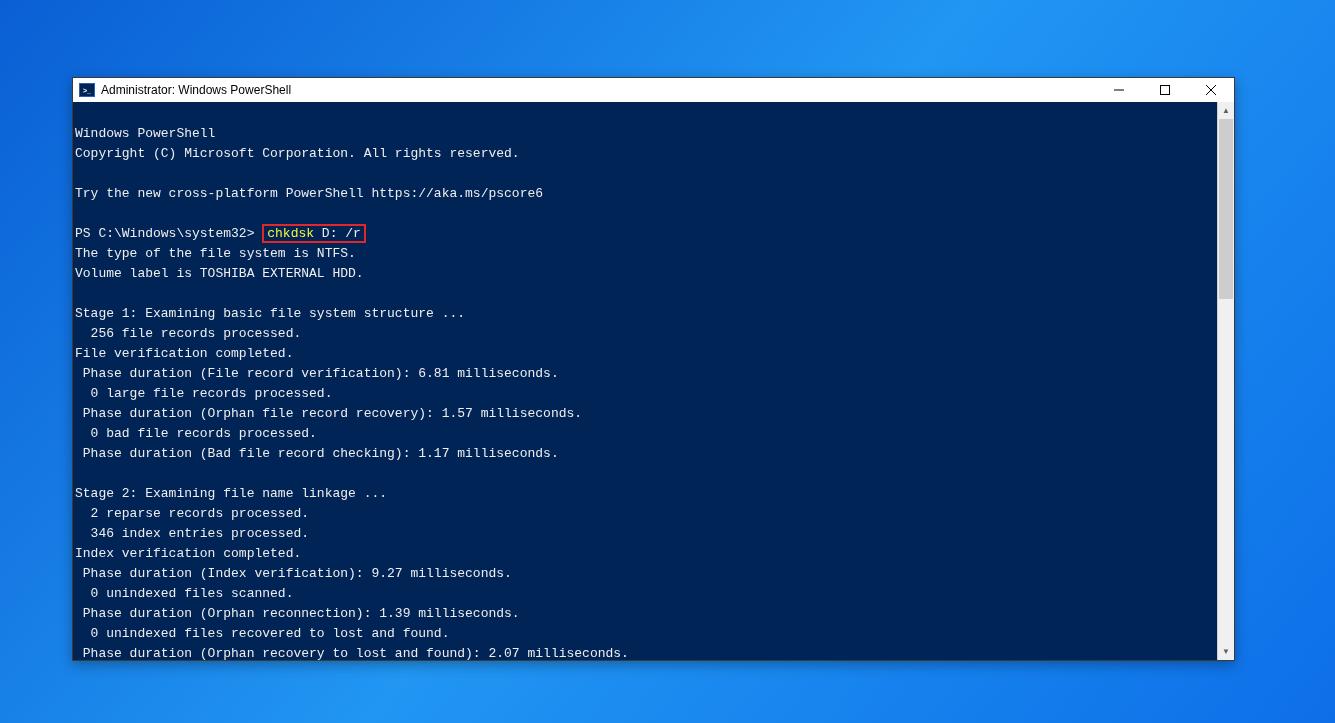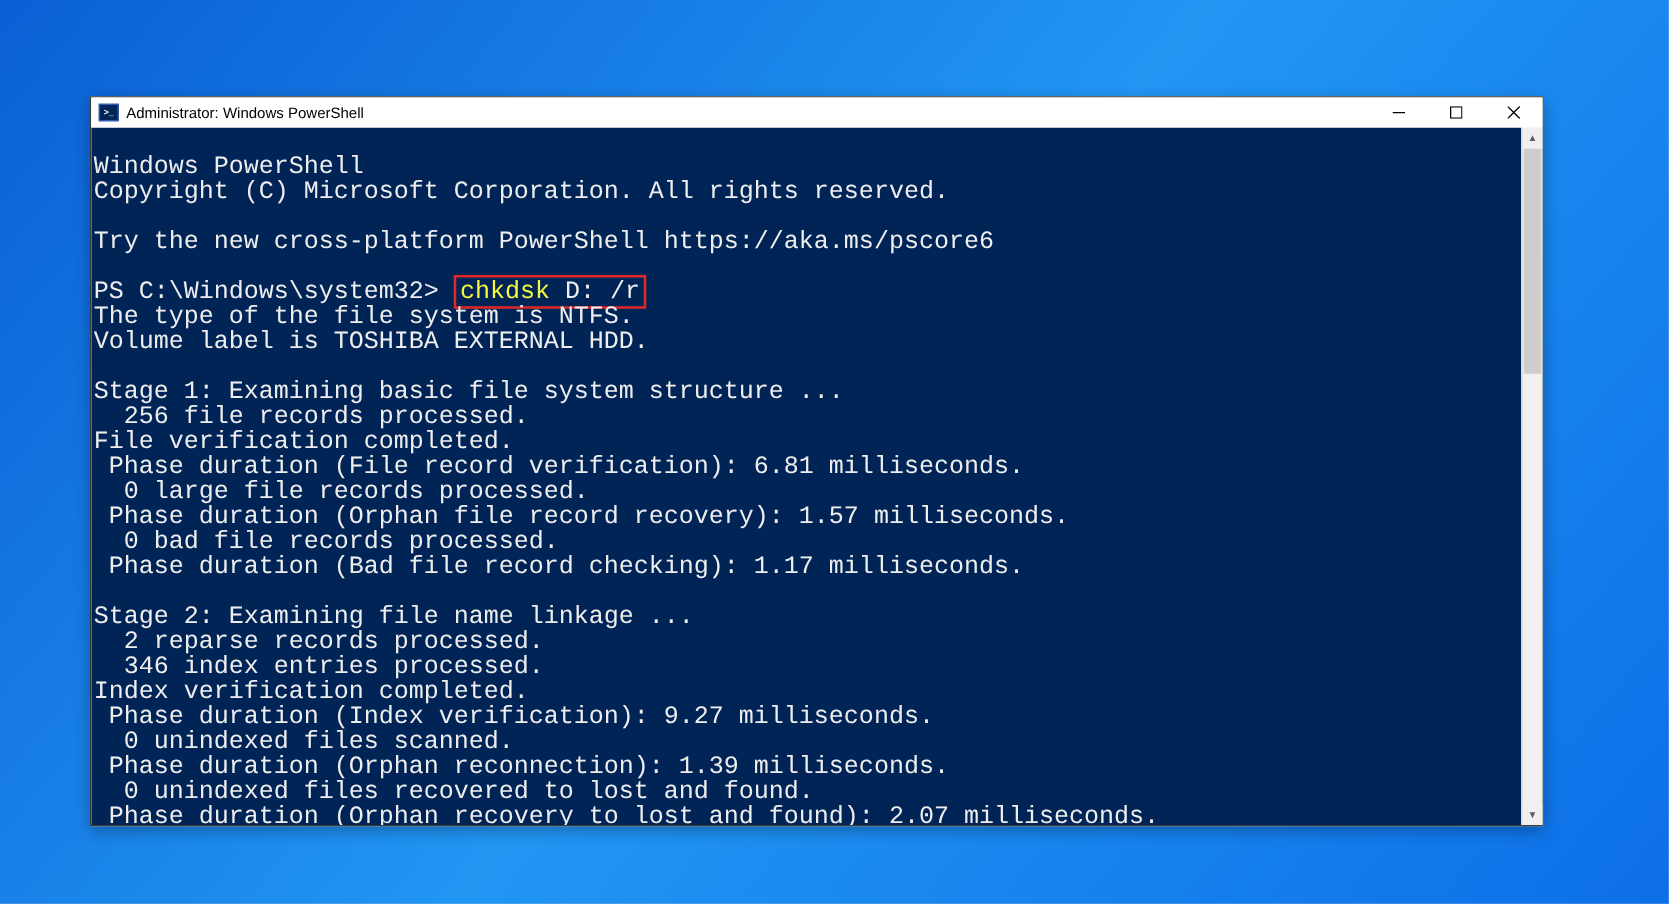--- a/index.html
+++ b/index.html
@@ -69,21 +69,21 @@
     .terminal-area {
       flex: 1;
       display: flex;
       overflow: hidden;
     }
     .terminal {
       flex: 1;
       background: #012456;
       padding: 2px 0 0 2px;
       font-family: Consolas, "Courier New", monospace;
-      font-size: 20px;
+      font-size: 13px;
       line-height: 20px;
       color: #eeeeee;
       white-space: pre;
       overflow: hidden;
     }
     .scrollbar {
       width: 17px;
       background: #f0f0f0;
       position: relative;
       border-left: 1px solid #d0d0d0;

